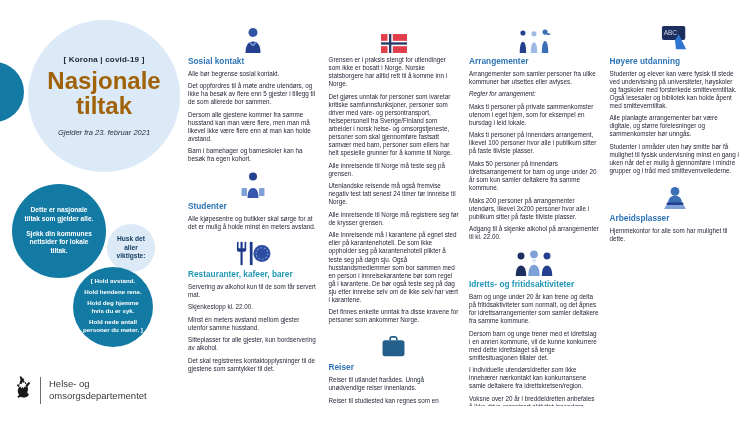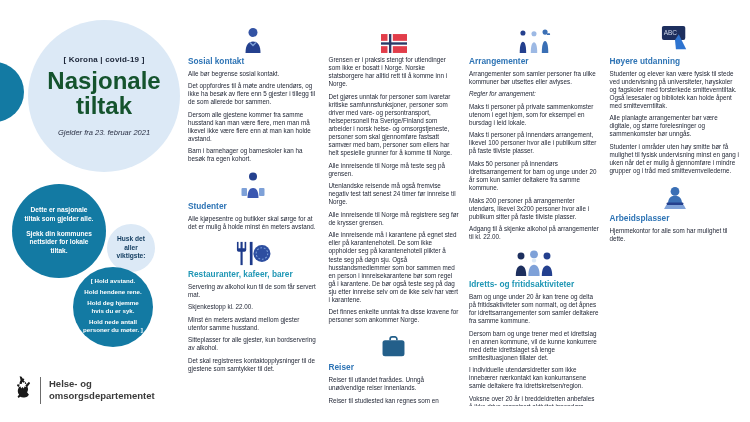--- a/index.html
+++ b/index.html
@@ -5,21 +5,21 @@
   html,body{margin:0;padding:0;}
   body{width:750px;height:422px;background:#fff;font-family:"Liberation Sans",sans-serif;}
   .canvas{position:relative;width:750px;height:406px;background:#fff;overflow:hidden;}
 
   
   .edge-circle{position:absolute;left:-36px;top:62px;width:60px;height:60px;border-radius:50%;background:#137aa3;}
   .title-circle{position:absolute;left:28px;top:20px;width:152px;height:152px;border-radius:50%;
     background:#dce9f6;display:flex;flex-direction:column;align-items:center;justify-content:center;
     text-align:center;color:#1b2437;}
   .tagline{font-size:8px;font-weight:bold;letter-spacing:.2px;margin-bottom:5px;}
-  .title{font-size:24px;font-weight:800;line-height:1.03;margin:0 0 9px;color:#14532d;}
+  .title{font-size:24px;font-weight:800;line-height:1.03;margin:0 0 9px;color:#a16207;}
   .subtitle{font-size:7.5px;font-style:italic;color:#2a3044;}
 
   .info-circle{position:absolute;left:12px;top:184px;width:94px;height:94px;border-radius:50%;
     background:#137aa3;color:#fff;display:flex;flex-direction:column;justify-content:center;
     text-align:center;font-size:6.6px;font-weight:bold;line-height:1.35;padding:10px;box-sizing:border-box;}
   .info-circle p{margin:0 0 6px;}
   .info-circle p:last-child{margin:0;}
 
   .husk-circle{position:absolute;left:107px;top:224px;width:48px;height:48px;border-radius:50%;
     background:#dce9f6;color:#103a5e;font-weight:bold;font-size:6.6px;line-height:1.3;
@@ -36,21 +36,21 @@
   .column{width:140px;padding:0 5px;box-sizing:content-box;}
   .section{margin-bottom:8px;}
   .icon-wrap{height:27px;display:flex;align-items:flex-end;justify-content:center;margin-bottom:3px;}
   .icon-wrap svg{display:block;}
   .heading{font-size:8.3px;font-weight:bold;color:#2e74b5;margin:0 0 3.5px;}
   .heading.teal{color:#2097b5;}
   .para{font-size:6.3px;line-height:1.28;color:#232837;margin:0 0 4.5px;}
   .para.it{font-style:italic;}
 
   
-  .footer{position:absolute;left:13px;top:375px;display:flex;align-items:center;gap:8px;color:#3c3c3c;font-weight:bold;}
+  .footer{position:absolute;left:13px;top:375px;display:flex;align-items:center;gap:8px;color:#3c3c3c;}
   .divider{width:1px;height:27px;background:#6b6b6b;}
   .logo-text{font-size:9.5px;line-height:1.3;white-space:pre-line;color:#3a3a3a;}
 </style>
 </head>
 <body>
 
 <div class="canvas">
 
   <div class="edge-circle"></div>
 

